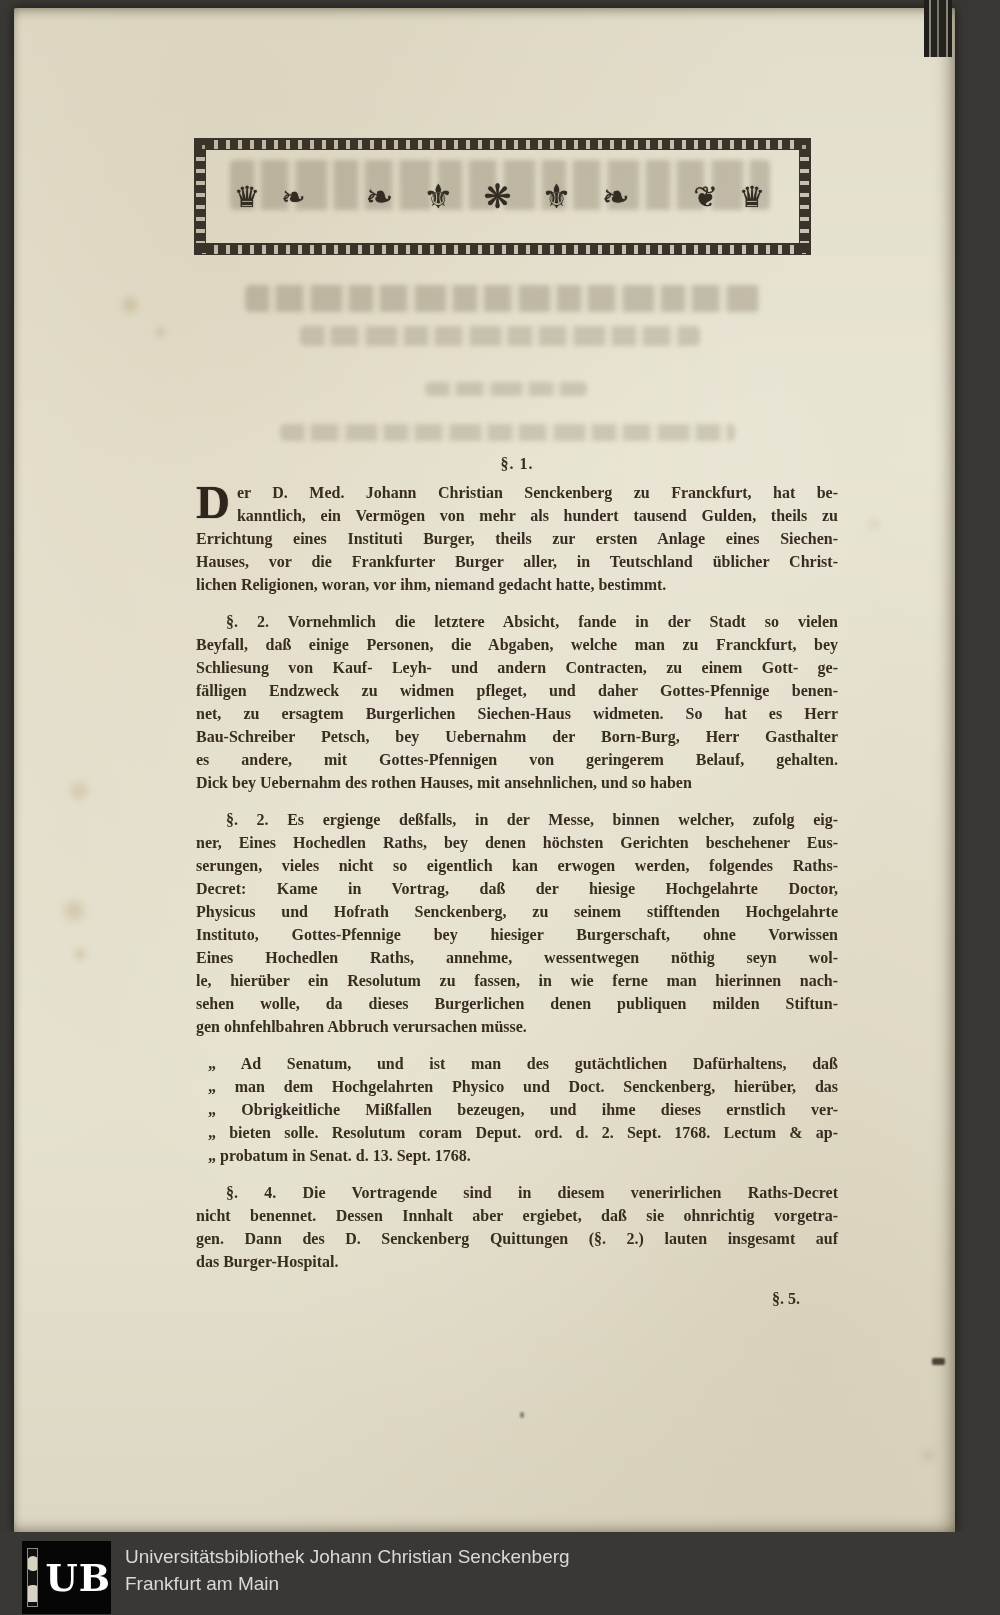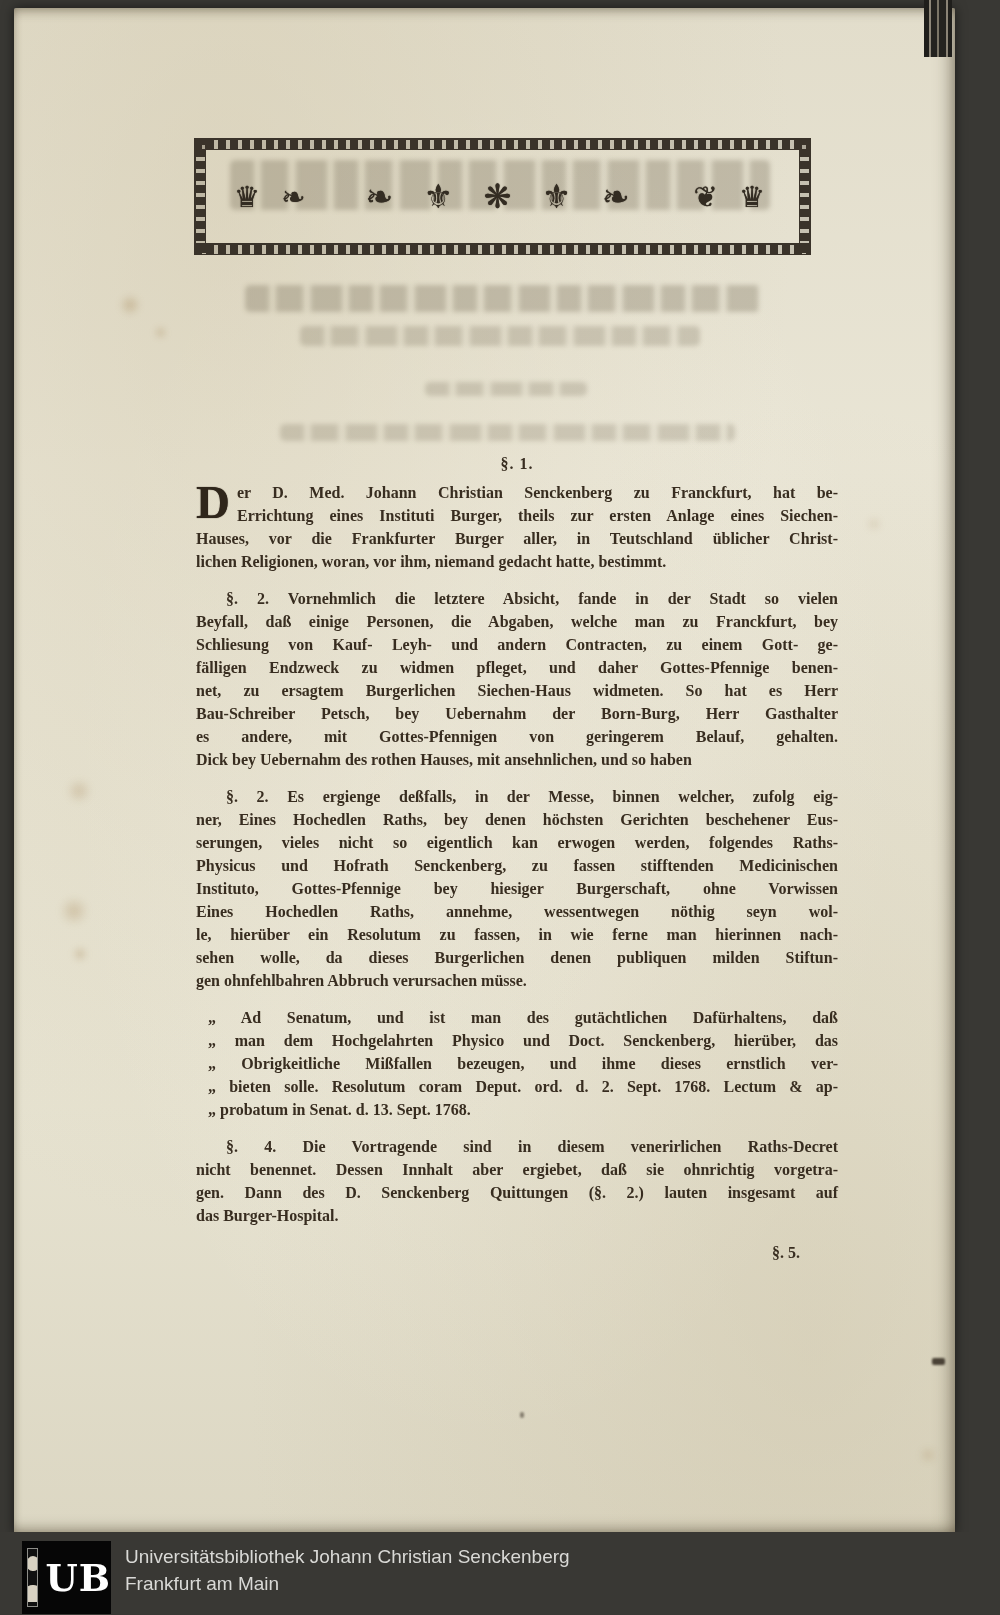--- a/index.html
+++ b/index.html
@@ -148,41 +148,43 @@
       <span class="orn-group">❦ ♛</span>
     </div>
   </div>
 
   <div class="text-block">
     <div class="heading">§. 1.</div>
 
     <div class="para">
       <span class="dropcap">D</span>
     <div class="line">er D. Med. Johann Christian Senckenberg zu Franckfurt, hat be-</div>
+        <div class="line">kanntlich, ein Vermögen von mehr als hundert tausend Gulden, theils zu</div>
         <div class="line">Errichtung eines Instituti Burger, theils zur ersten Anlage eines Siechen-</div>
         <div class="line">Hauses, vor die Frankfurter Burger aller, in Teutschland üblicher Christ-</div>
         <div class="line">lichen Religionen, woran, vor ihm, niemand gedacht hatte, bestimmt.</div>
       </div>
 
     <div class="para indent">
         <div class="line">§. 2.  Vornehmlich die letztere Absicht, fande in der Stadt so vielen</div>
         <div class="line">Beyfall, daß einige Personen, die Abgaben, welche man zu Franckfurt, bey</div>
         <div class="line">Schliesung von Kauf- Leyh- und andern Contracten, zu einem Gott- ge-</div>
         <div class="line">fälligen Endzweck zu widmen pfleget, und daher Gottes-Pfennige benen-</div>
         <div class="line">net, zu ersagtem Burgerlichen Siechen-Haus widmeten.  So hat es Herr</div>
         <div class="line">Bau-Schreiber Petsch, bey Uebernahm der Born-Burg, Herr Gasthalter</div>
         <div class="line">es andere, mit Gottes-Pfennigen von geringerem Belauf, gehalten.</div>
         <div class="line">Dick bey Uebernahm des rothen Hauses, mit ansehnlichen, und so haben</div>
       </div>
 
     <div class="para indent">
         <div class="line">§. 2.  Es ergienge deßfalls, in der Messe, binnen welcher, zufolg eig-</div>
         <div class="line">ner, Eines Hochedlen Raths, bey denen höchsten Gerichten beschehener Eus-</div>
         <div class="line">serungen, vieles nicht so eigentlich kan erwogen werden, folgendes Raths-</div>
-        <div class="line">Physicus und Hofrath Senckenberg, zu fassen stifftenden Medicinischen</div>
+        <div class="line">Decret:  Kame in Vortrag, daß der hiesige Hochgelahrte Doctor,</div>
+        <div class="line">Physicus und Hofrath Senckenberg, zu seinem stifftenden Hochgelahrte</div>
         <div class="line">Instituto, Gottes-Pfennige bey hiesiger Burgerschaft, ohne Vorwissen</div>
         <div class="line">Eines Hochedlen Raths, annehme, wessentwegen nöthig seyn wol-</div>
         <div class="line">le, hierüber ein Resolutum zu fassen, in wie ferne man hierinnen nach-</div>
         <div class="line">sehen wolle, da dieses Burgerlichen denen publiquen milden Stiftun-</div>
         <div class="line">gen ohnfehlbahren Abbruch verursachen müsse.</div>
       </div>
 
     <div class="para quote">
         <div class="line">„ Ad Senatum, und ist man des gutächtlichen Dafürhaltens, daß</div>
         <div class="line">„ man dem Hochgelahrten Physico und Doct. Senckenberg, hierüber, das</div>

